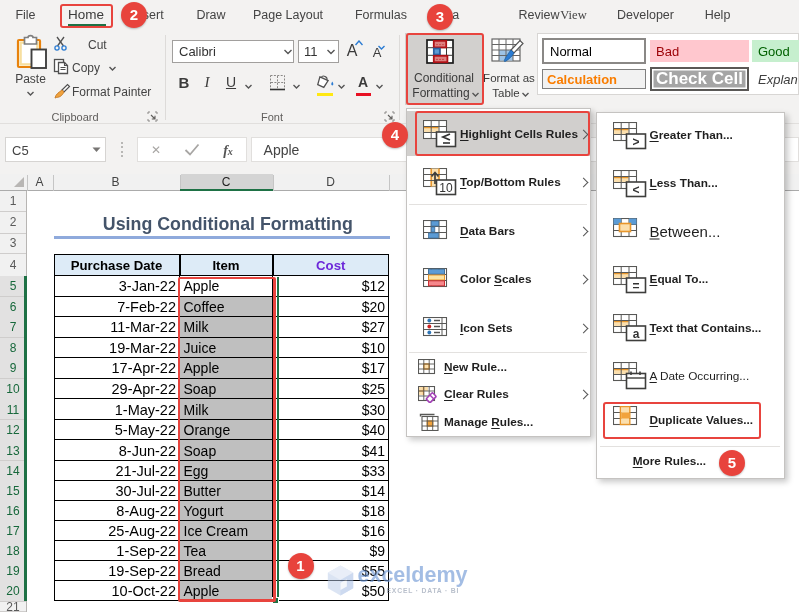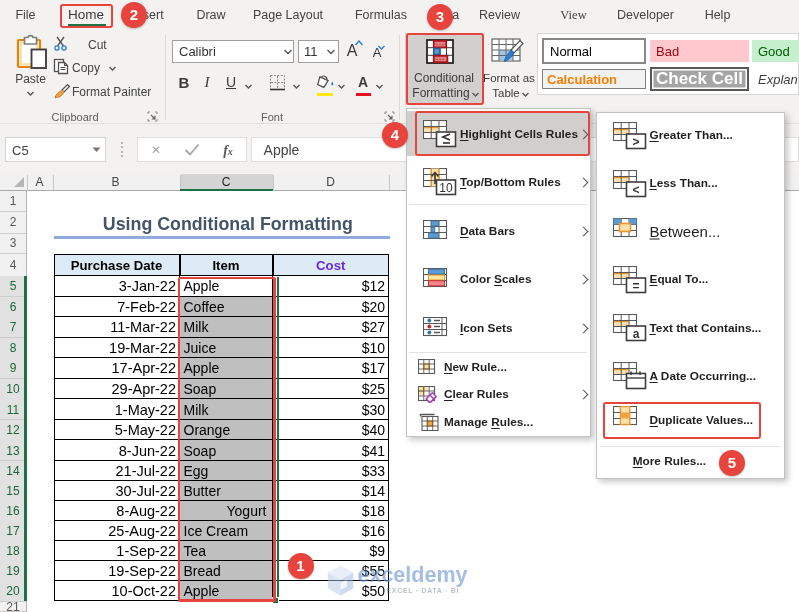--- a/index.html
+++ b/index.html
@@ -14,21 +14,21 @@
 u{text-decoration-thickness:1px;text-underline-offset:2px;}
 </style></head><body>
 
 <div class="ab" style="left:0px;top:0px;width:799px;height:30px;background:#f3f2f1;"></div>
 <div class="tab" style="left:-34.5px;width:120px;text-align:center;">File</div>
 <div class="tab" style="left:88px;width:120px;text-align:center;">Insert</div>
 <div class="tab" style="left:151px;width:120px;text-align:center;">Draw</div>
 <div class="tab" style="left:228px;width:120px;text-align:center;">Page Layout</div>
 <div class="tab" style="left:321px;width:120px;text-align:center;">Formulas</div>
 <div class="tab" style="left:386px;width:120px;text-align:center;">Data</div>
-<div class="tab" style="left:479px;width:120px;">Review</div>
+<div class="tab" style="left:479px;width:120px;text-align:center;">Review</div>
 <div class="tab" style="left:513.5px;width:120px;text-align:center;font-family:Liberation Serif, serif;">View</div>
 <div class="tab" style="left:585.5px;width:120px;text-align:center;">Developer</div>
 <div class="tab" style="left:657.5px;width:120px;text-align:center;">Help</div>
 <div class="tab" style="left:26px;width:120px;text-align:center;font-weight:400;color:#3b3b3b;font-size:13.5px;">Home</div>
 <div class="ab" style="left:68px;top:23.7px;width:38px;height:3.4px;background:#1e7145;"></div>
 <div class="ab" style="left:59.6px;top:3.9px;width:53.2px;height:24.4px;border:2.2px solid #e8443e;border-radius:3px;z-index:56;box-sizing:border-box;"></div>
 <div class="badge" style="left:120.80000000000001px;top:1.8000000000000007px;">2</div>
 <div class="badge" style="left:427px;top:3.5px;">3</div>
 
 <div class="ab" style="left:0px;top:30px;width:799px;height:94px;background:#f3f2f1;border-bottom:1px solid #e1dfdd;box-sizing:border-box;"></div>
@@ -351,21 +351,21 @@
 <div class="ab" style="left:85px;top:470.97500000000014px;width:300px;text-align:right;transform:translateY(-50%);font-size:14px;color:#000;">$33</div>
 <div class="ab" style="left:53.5px;top:481.0000000000001px;width:126.0px;height:20.05000000000001px;border:1px solid #000;border-top:none;box-sizing:border-box;"></div>
 <div class="ab" style="left:-124.0px;top:491.0250000000001px;width:300px;text-align:right;transform:translateY(-50%);font-size:14.5px;color:#000;">30-Jul-22</div>
 <div class="ab" style="left:179.5px;top:481.0000000000001px;width:93.0px;height:20.05000000000001px;background:#bfbfbf;border:1px solid #000;border-top:none;border-left:none;box-sizing:border-box;"></div>
 <div class="ab" style="left:183.5px;top:491.0250000000001px;transform:translateY(-50%);white-space:nowrap;font-size:14px;color:#000;">Butter</div>
 <div class="ab" style="left:272.5px;top:481.0000000000001px;width:116.5px;height:20.05000000000001px;border:1px solid #000;border-top:none;border-left:none;box-sizing:border-box;"></div>
 <div class="ab" style="left:85px;top:491.0250000000001px;width:300px;text-align:right;transform:translateY(-50%);font-size:14px;color:#000;">$14</div>
 <div class="ab" style="left:53.5px;top:501.0500000000001px;width:126.0px;height:20.05000000000001px;border:1px solid #000;border-top:none;box-sizing:border-box;"></div>
 <div class="ab" style="left:-124.0px;top:511.07500000000016px;width:300px;text-align:right;transform:translateY(-50%);font-size:14.5px;color:#000;">8-Aug-22</div>
 <div class="ab" style="left:179.5px;top:501.0500000000001px;width:93.0px;height:20.05000000000001px;background:#bfbfbf;border:1px solid #000;border-top:none;border-left:none;box-sizing:border-box;"></div>
-<div class="ab" style="left:183.5px;top:511.07500000000016px;transform:translateY(-50%);white-space:nowrap;font-size:14px;color:#000;margin-left:43px;">Yogurt</div>
+<div class="ab" style="left:183.5px;top:511.07500000000016px;transform:translateY(-50%);white-space:nowrap;font-size:14px;color:#000;">Yogurt</div>
 <div class="ab" style="left:272.5px;top:501.0500000000001px;width:116.5px;height:20.05000000000001px;border:1px solid #000;border-top:none;border-left:none;box-sizing:border-box;"></div>
 <div class="ab" style="left:85px;top:511.07500000000016px;width:300px;text-align:right;transform:translateY(-50%);font-size:14px;color:#000;">$18</div>
 <div class="ab" style="left:53.5px;top:521.1000000000001px;width:126.0px;height:20.049999999999955px;border:1px solid #000;border-top:none;box-sizing:border-box;"></div>
 <div class="ab" style="left:-124.0px;top:531.1250000000001px;width:300px;text-align:right;transform:translateY(-50%);font-size:14.5px;color:#000;">25-Aug-22</div>
 <div class="ab" style="left:179.5px;top:521.1000000000001px;width:93.0px;height:20.049999999999955px;background:#bfbfbf;border:1px solid #000;border-top:none;border-left:none;box-sizing:border-box;"></div>
 <div class="ab" style="left:183.5px;top:531.1250000000001px;transform:translateY(-50%);white-space:nowrap;font-size:14px;color:#000;">Ice Cream</div>
 <div class="ab" style="left:272.5px;top:521.1000000000001px;width:116.5px;height:20.049999999999955px;border:1px solid #000;border-top:none;border-left:none;box-sizing:border-box;"></div>
 <div class="ab" style="left:85px;top:531.1250000000001px;width:300px;text-align:right;transform:translateY(-50%);font-size:14px;color:#000;">$16</div>
 <div class="ab" style="left:53.5px;top:541.1500000000001px;width:126.0px;height:20.049999999999955px;border:1px solid #000;border-top:none;box-sizing:border-box;"></div>
 <div class="ab" style="left:-124.0px;top:551.1750000000001px;width:300px;text-align:right;transform:translateY(-50%);font-size:14.5px;color:#000;">1-Sep-22</div>
@@ -598,21 +598,21 @@
       <line x1="8.2" y1="0.5" x2="8.2" y2="18.5"></line>
       <line x1="16" y1="0.5" x2="16" y2="18.5"></line>
       <line x1="0.5" y1="6.5" x2="23.5" y2="6.5"></line>
       <line x1="0.5" y1="12.5" x2="23.5" y2="12.5"></line>
     </g>
     <rect x="13.5" y="11.5" width="19" height="15" fill="#fff" stroke="#3e3e3c" stroke-width="1.6"></rect>
     <line x1="13.5" y1="16" x2="32.5" y2="16" stroke="#3e3e3c" stroke-width="1.4"></line>
     <line x1="18" y1="9.5" x2="18" y2="13" stroke="#3e3e3c" stroke-width="1.6"></line>
     <line x1="27" y1="9.5" x2="27" y2="13" stroke="#3e3e3c" stroke-width="1.6"></line>
   </svg>
-<div class="ab" style="left:649.5px;top:375.5px;transform:translateY(-50%);white-space:nowrap;z-index:31;font-size:11.8px;color:#1f1f1f;font-weight:700;"><u>A</u> Date Occurring...</div>
+<div class="ab" style="left:649.5px;top:375.5px;transform:translateY(-50%);white-space:nowrap;z-index:31;font-size:11.8px;color:#1f1f1f;font-weight:400;"><u>A</u> Date Occurring...</div>
 <svg class="ab" style="z-index:31;left:612.9px;top:406.0px;" width="34" height="28" viewBox="0 0 34 28">
     <rect x="0.5" y="0.5" width="23" height="18" fill="#fff" stroke="#585856" stroke-width="1.1"></rect>
     <g stroke="#585856" stroke-width="1">
       <line x1="0.5" y1="6.5" x2="23.5" y2="6.5"></line>
       <line x1="0.5" y1="12.5" x2="23.5" y2="12.5"></line>
     </g>
     <rect x="8.2" y="0.5" width="7.8" height="18" fill="#fbdfad"></rect>
     <rect x="7.4" y="0.5" width="9.4" height="18" fill="none" stroke="#e8962b" stroke-width="1.4"></rect>
     <rect x="8.2" y="6.5" width="7.8" height="6" fill="#f2a33c"></rect>
   </svg>

